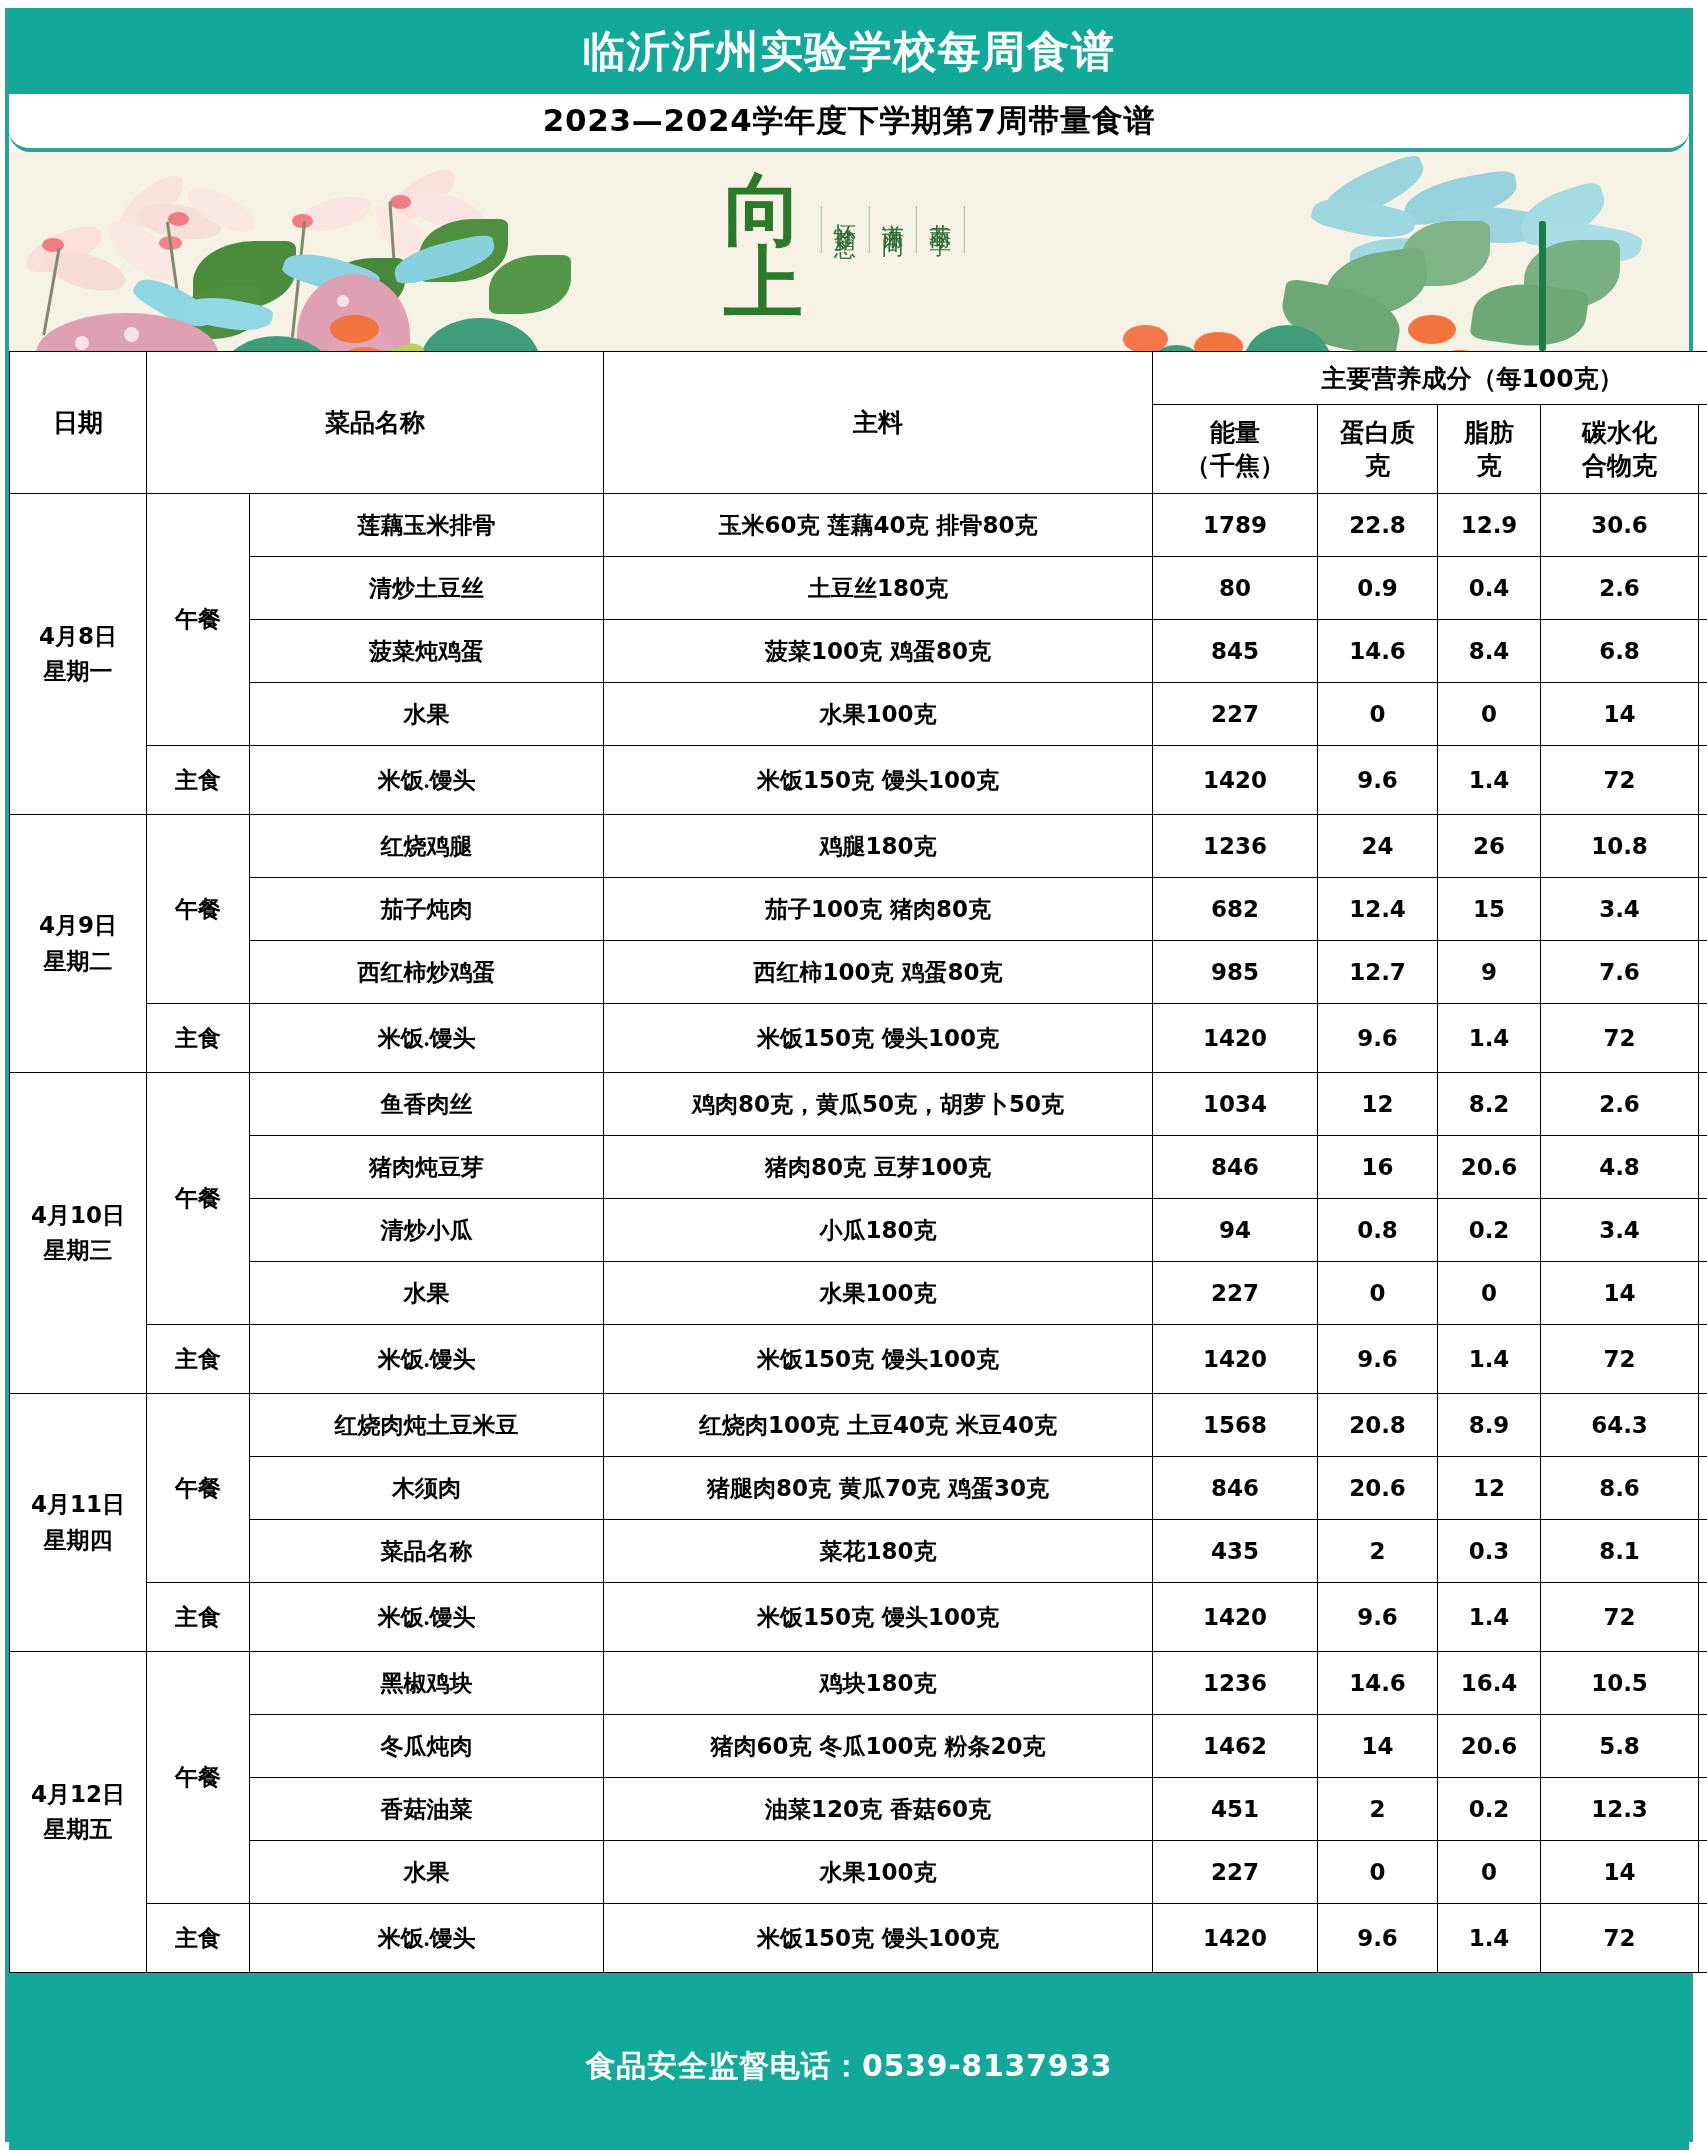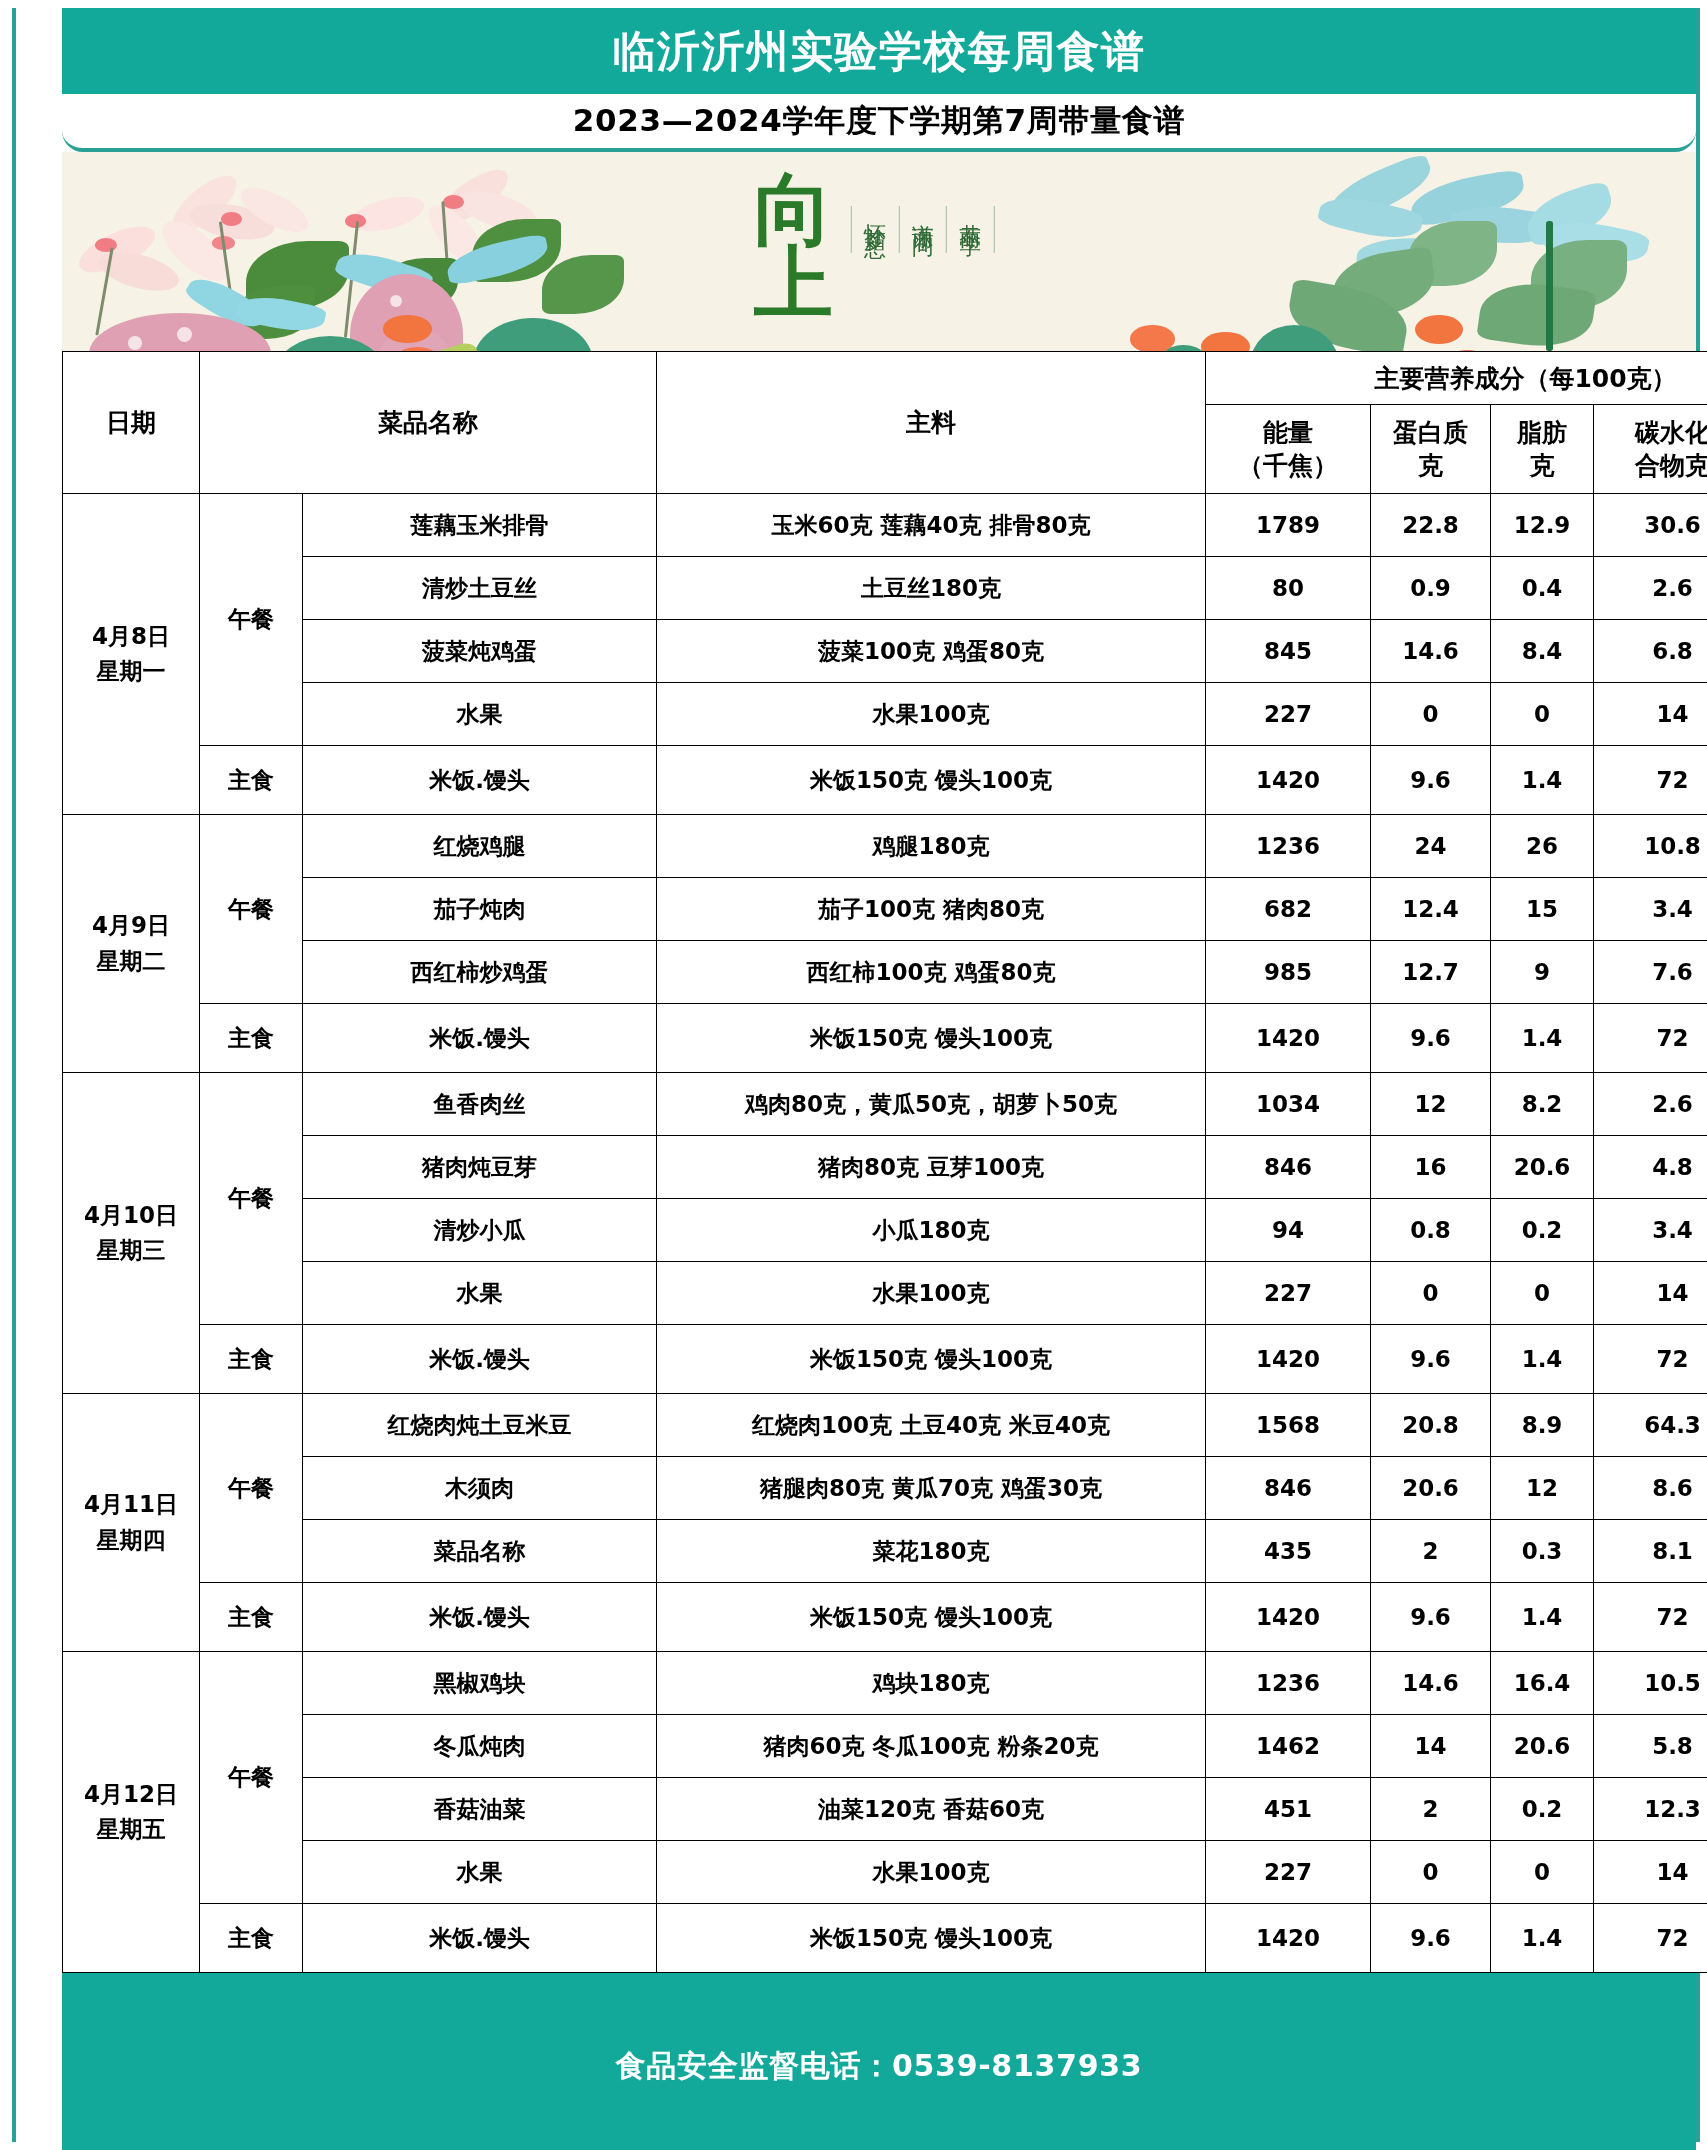--- a/index.html
+++ b/index.html
@@ -11,28 +11,27 @@
   .page{
     position:relative;
     width:1708px;height:2151px;
     box-sizing:border-box;
     padding:0 0 0 0;
     background:#fff;
   }
   
   .frame{
     position:absolute;
-    left:12px; top:8.2px;
+    left:5px; top:8.2px;
     width:1688px;   
     height:2134px;
     box-sizing:border-box;
     border-left:4.8px solid #2aa196;
     border-right:4.8px solid #2aa196;
     background:#fff;
-    padding-left:46px;
   }
   .inner{
     position:relative;
     width:100%;height:100%;
     box-sizing:border-box;
   }
   
   .title-band{
     height:86px;
     background:#12a99b;
@@ -143,21 +142,21 @@
     font-size:23px;
     padding:0;
     box-sizing:border-box;
   }
   table.menu thead th{font-size:25px;}
   th.c-date{width:137px;}
   th.c-meal{width:103px;}
   th.c-main{width:549px;}
   td.date-cell{font-size:26px;line-height:1.55;}
   td.meal-cell{font-size:25px;}
-  td.dish-cell{font-size:25px;}
+  td.dish-cell{font-size:25px;font-family:Liberation Serif, serif;}
   td.main-cell{font-size:25px;}
   td.num{font-size:26px;}
   .hdr-sub{height:89px;margin-left:27px;}
   .hdr-group{height:53px;}
   .two-line{line-height:1.32;}
   tr.dish-row{height:63px;}
   tr.staple-row{height:69px;}
   td.thick-top{border-top:2.7px solid #000;}
   
   .footer{

